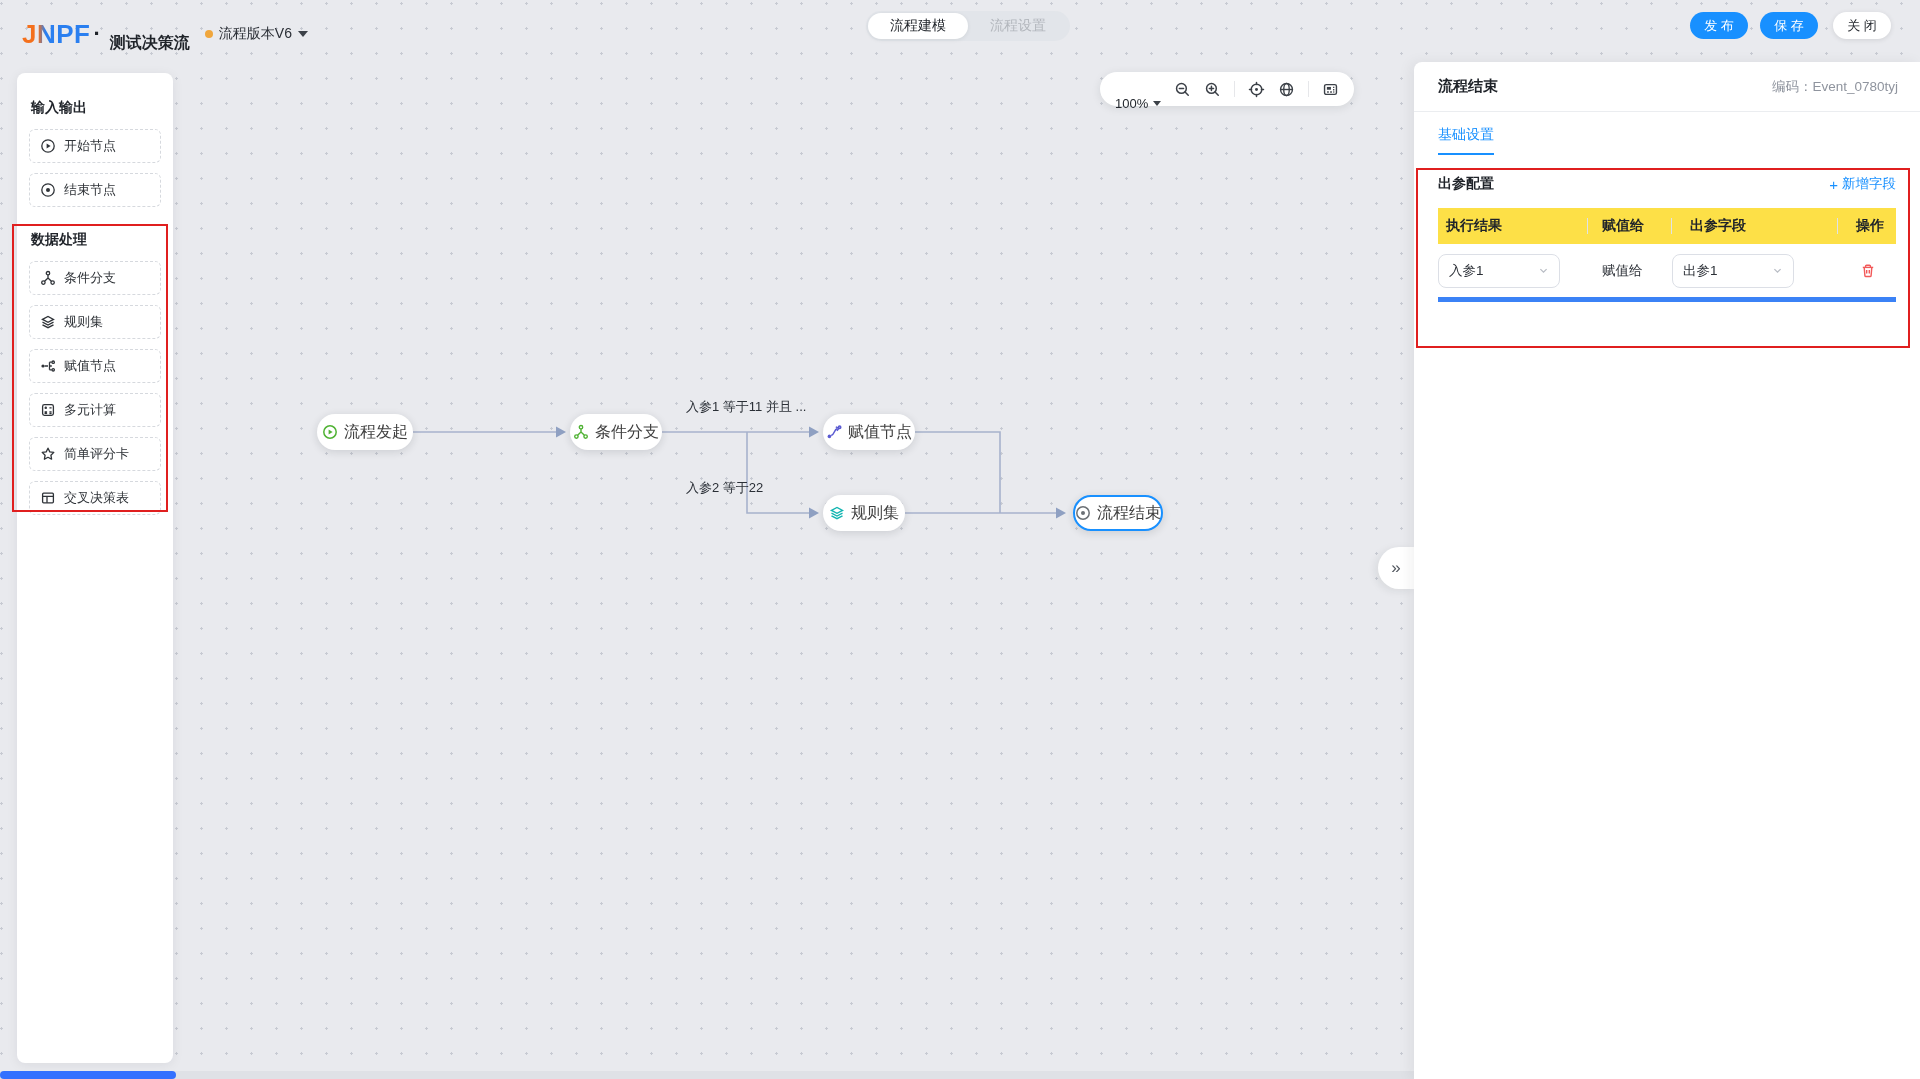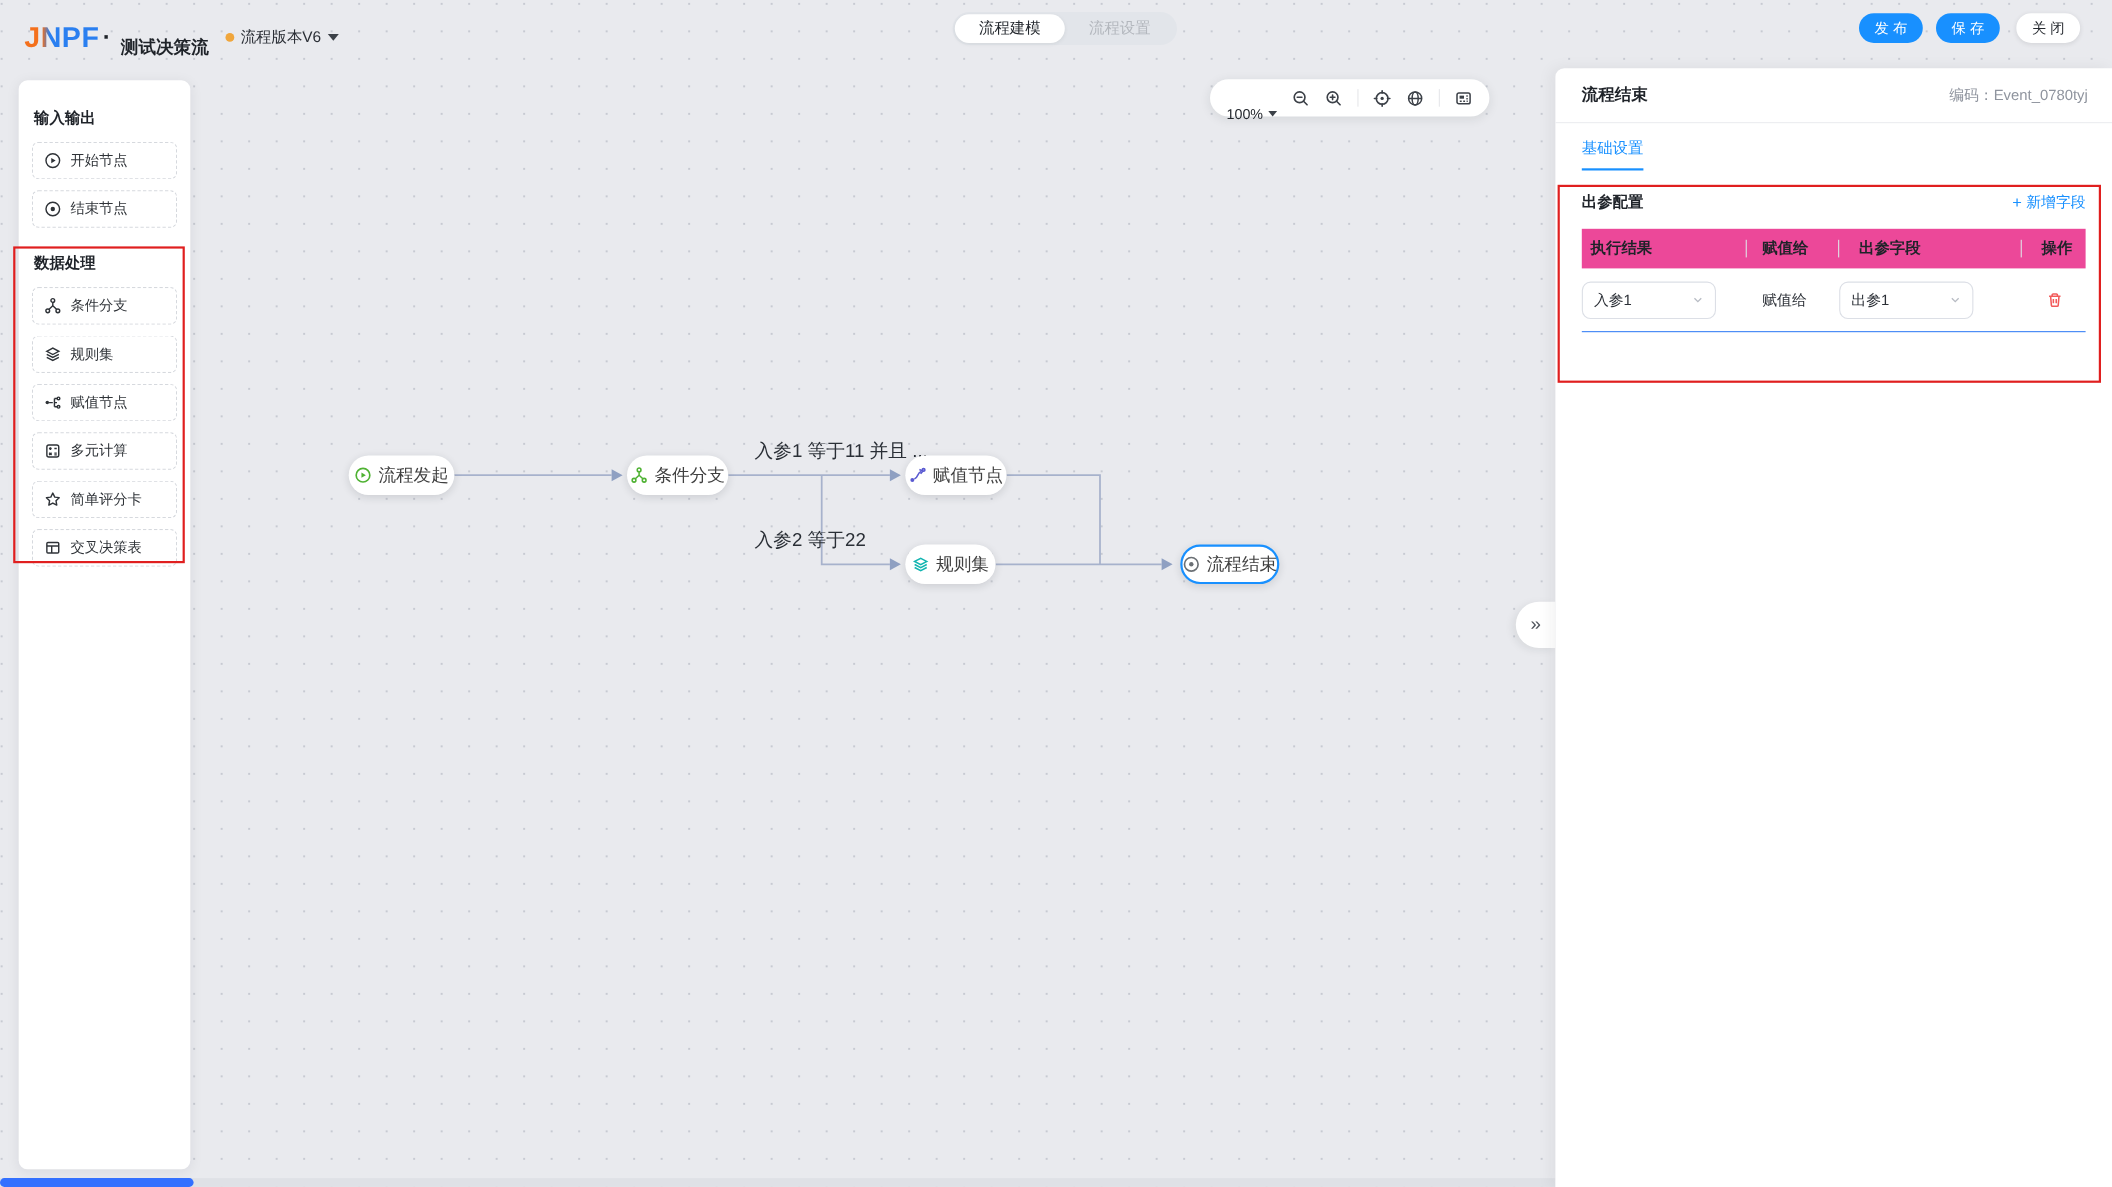--- a/index.html
+++ b/index.html
@@ -74,21 +74,21 @@
     display:flex; align-items:center; padding:0 15px; gap:13px; z-index:20;
   }
   .zoom-level{ display:flex; align-items:center; gap:5px; cursor:pointer; }
   .zoom-level span{ font-size:13px; color:#24282e;margin-top:28px; }
   .zoom-level .caret{ border-left-width:4px; border-right-width:4px; border-top-width:5px; }
   .tool-icon{ display:flex; align-items:center; justify-content:center; cursor:pointer; color:#3c4148; }
   .tool-divider{ width:1px; height:16px; background:#e6e7ea; }
 
   
   .edges{ position:absolute; left:0; top:0; z-index:1; }
-  .edge-label{ position:absolute; font-size:17px; color:#2a2f36; z-index:2; white-space:nowrap; }
+  .edge-label{ position:absolute; font-size:13px; color:#2a2f36; z-index:2; white-space:nowrap; }
   .node{
     position:absolute; height:36px; background:#fff; border-radius:18px;
     box-shadow:0 2px 8px rgba(31,35,41,.14);
     display:flex; align-items:center; justify-content:center; gap:6px;
     font-size:16px; color:#404040; font-weight:500; cursor:pointer; z-index:5;
   }
   .node.selected{ border:2px solid #1890ff; }
   #node-start{ left:317px; top:414px; width:96px; }
   #node-condition{ left:570px; top:414px; width:92px; }
   #node-assign{ left:823px; top:414px; width:92px; }
@@ -123,26 +123,26 @@
   .panel-tab{ display:inline-block; margin-top:14px; padding-bottom:9px; font-size:14px; font-weight:500;
     color:#1890ff; border-bottom:2px solid #1890ff; cursor:pointer; }
   .section{ padding:20px 24px 0; }
   .section-head{ display:flex; align-items:center; justify-content:space-between; }
   .section-title{ font-size:14px; font-weight:700; color:#1f2329; }
   .add-field{ display:flex; align-items:center; gap:4px; color:#1890ff; font-size:13.5px; cursor:pointer; }
   .add-field .plus{ font-size:15px; line-height:1; }
   .notice{ margin-top:13px; background:#fdfae7; border:1px solid #f1e7c3; border-radius:4px;
     padding:10px 13px; font-size:13.5px; color:#42464d; }
   .tbl{ margin-top:15px; }
-  .tbl-head{ background:#ec4899; height:36px; display:grid; grid-template-columns:150px 84px 166px 1fr; align-items:center;text-align:center; }
+  .tbl-head{ background:#fde047; height:36px; display:grid; grid-template-columns:150px 84px 166px 1fr; align-items:center;text-align:center; }
   .th{ position:relative; font-size:14px; font-weight:700; color:#1f2329; height:100%; display:flex; align-items:center; }
   .th:not(:last-child)::after{ content:''; position:absolute; right:0; top:10px; bottom:10px; width:1px; background:#dfe2e6; }
   .th1{ padding-left:8px; } .th2{ padding-left:14px; } .th3{ padding-left:18px; } .th4{ padding-left:18px; }
   .tbl-row{ height:58px; display:grid; grid-template-columns:150px 84px 166px 1fr; align-items:center;
-    border-bottom:1px solid #3b82f6; }
+    border-bottom:5px solid #3b82f6; }
   .select{ width:122px; height:34px; border:1px solid #dcdfe6; border-radius:8px; background:#fff;
     display:flex; align-items:center; justify-content:space-between; padding:0 10px; cursor:pointer; }
   .select .sel-value{ font-size:13.5px; color:#2b2f36; }
   .cell-mid{ padding-left:14px; font-size:13.5px; color:#2b2f36; }
   .cell-op{ padding-left:22px; }
   .trash-btn{ background:none; border:none; cursor:pointer; color:#f25a5a; display:flex; }
 
   
   .hscroll-track{ position:absolute; left:0; top:1071px; width:1414px; height:8px; background:#dfe1e6; z-index:8; }
   .hscroll-thumb{ position:absolute; left:0; top:0; width:176px; height:8px; background:#3370ff; border-radius:4px; cursor:grab; }

